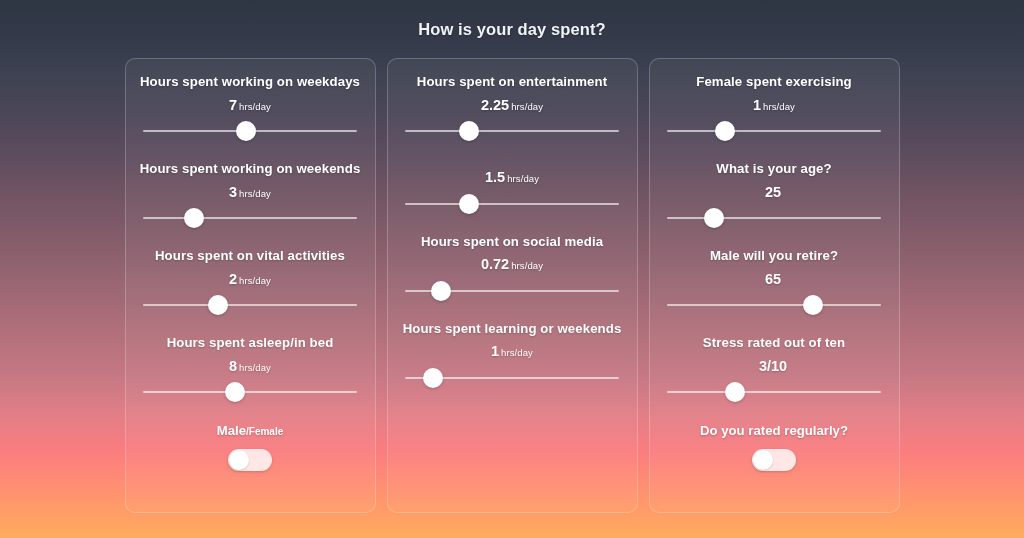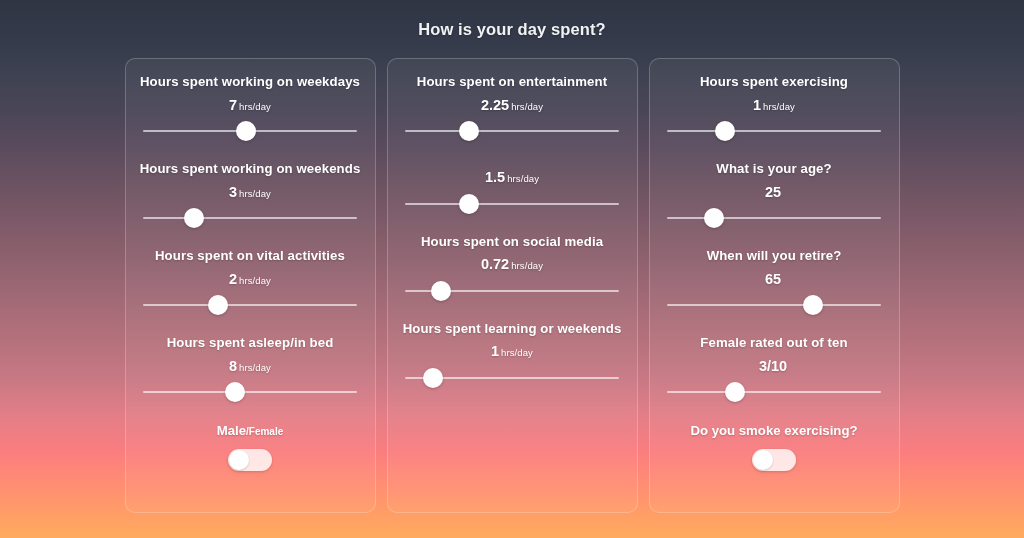--- a/index.html
+++ b/index.html
@@ -290,21 +290,21 @@
           <span class="value-unit">hrs/day</span>
         </div>
         <div class="slider">
           <div class="slider-track"></div>
           <div class="slider-thumb" style="left: 13%;"></div>
         </div>
       </div>
     </section>
     <section class="panel">
       <div class="field gap-after">
-        <div class="field-label">Hours spent exercising</div>
+        <div class="field-label">Female spent exercising</div>
         <div class="field-value">
           <span class="value-number">1</span>
           <span class="value-unit">hrs/day</span>
         </div>
         <div class="slider">
           <div class="slider-track"></div>
           <div class="slider-thumb" style="left: 27%;"></div>
         </div>
       </div>
       <div class="field gap-after">
@@ -312,41 +312,41 @@
         <div class="field-value">
           <span class="value-number">25</span>
           <span class="value-unit"></span>
         </div>
         <div class="slider">
           <div class="slider-track"></div>
           <div class="slider-thumb" style="left: 22%;"></div>
         </div>
       </div>
       <div class="field gap-after">
-        <div class="field-label">When will you retire?</div>
+        <div class="field-label">Male will you retire?</div>
         <div class="field-value">
           <span class="value-number">65</span>
           <span class="value-unit"></span>
         </div>
         <div class="slider">
           <div class="slider-track"></div>
           <div class="slider-thumb" style="left: 68%;"></div>
         </div>
       </div>
       <div class="field gap-after">
-        <div class="field-label">Female rated out of ten</div>
+        <div class="field-label">Stress rated out of ten</div>
         <div class="field-value">
           <span class="value-number">3/10</span>
           <span class="value-unit"></span>
         </div>
         <div class="slider">
           <div class="slider-track"></div>
           <div class="slider-thumb" style="left: 32%;"></div>
         </div>
       </div>
       <div class="toggle-field">
-        <div class="toggle-label"><span class="label-primary">Do you smoke exercising?</span><span class="label-secondary"></span></div>
+        <div class="toggle-label"><span class="label-primary">Do you rated regularly?</span><span class="label-secondary"></span></div>
         <div class="toggle">
           <div class="toggle-knob"></div>
         </div>
       </div>
     </section>
   </main>
 
 </body></html>

